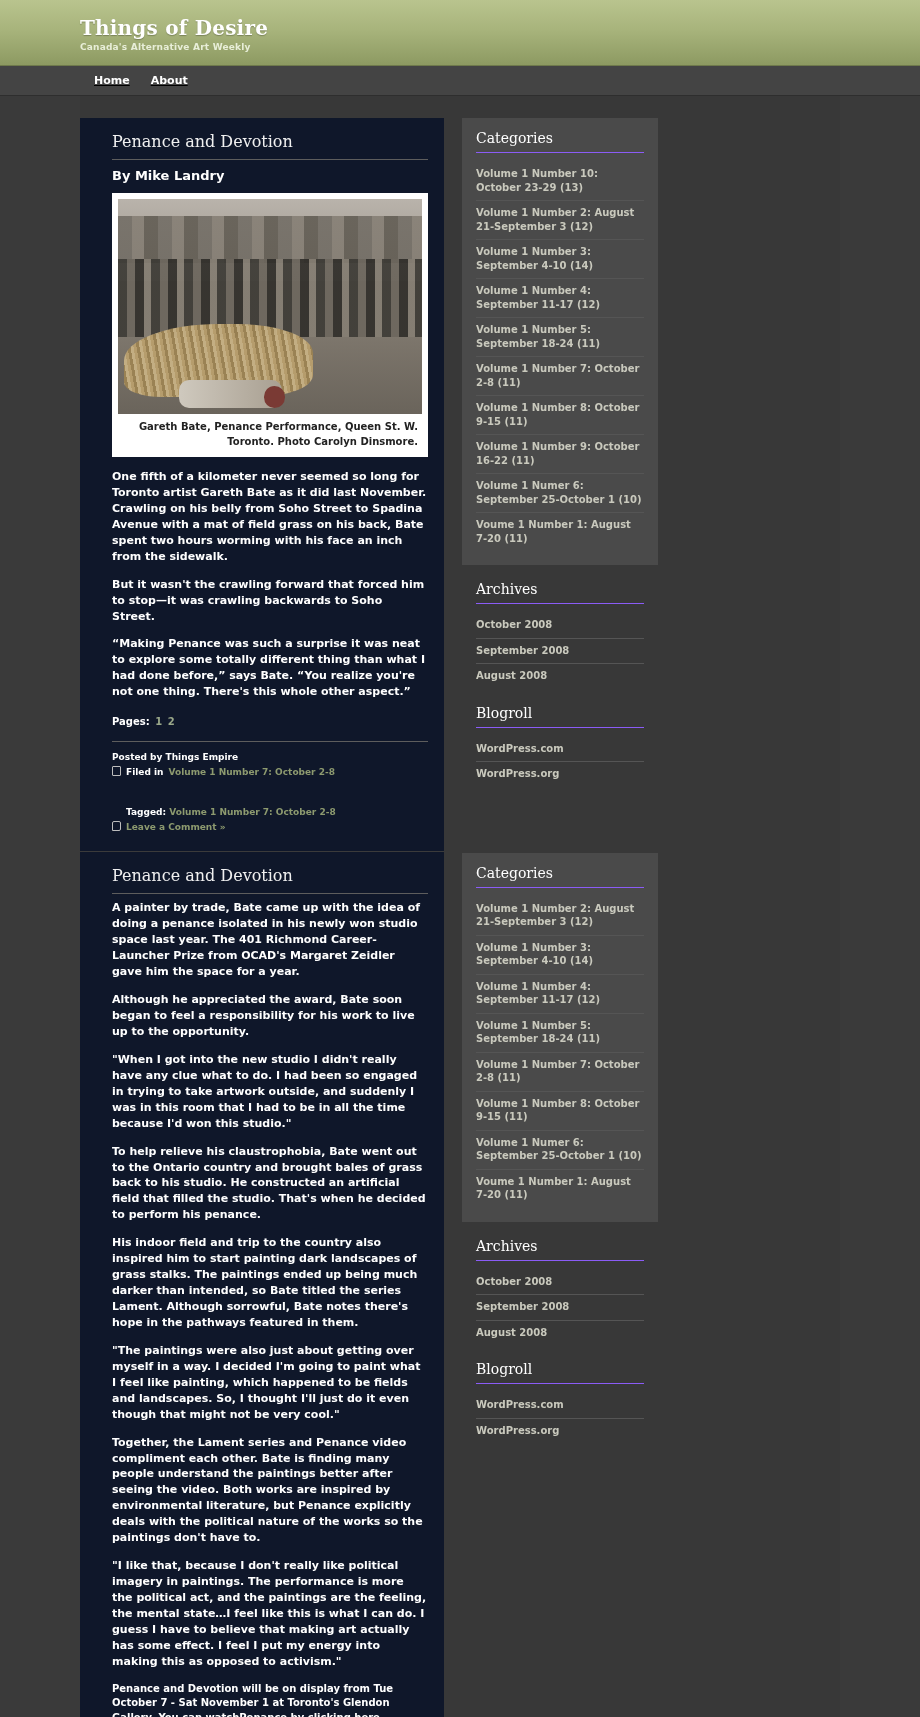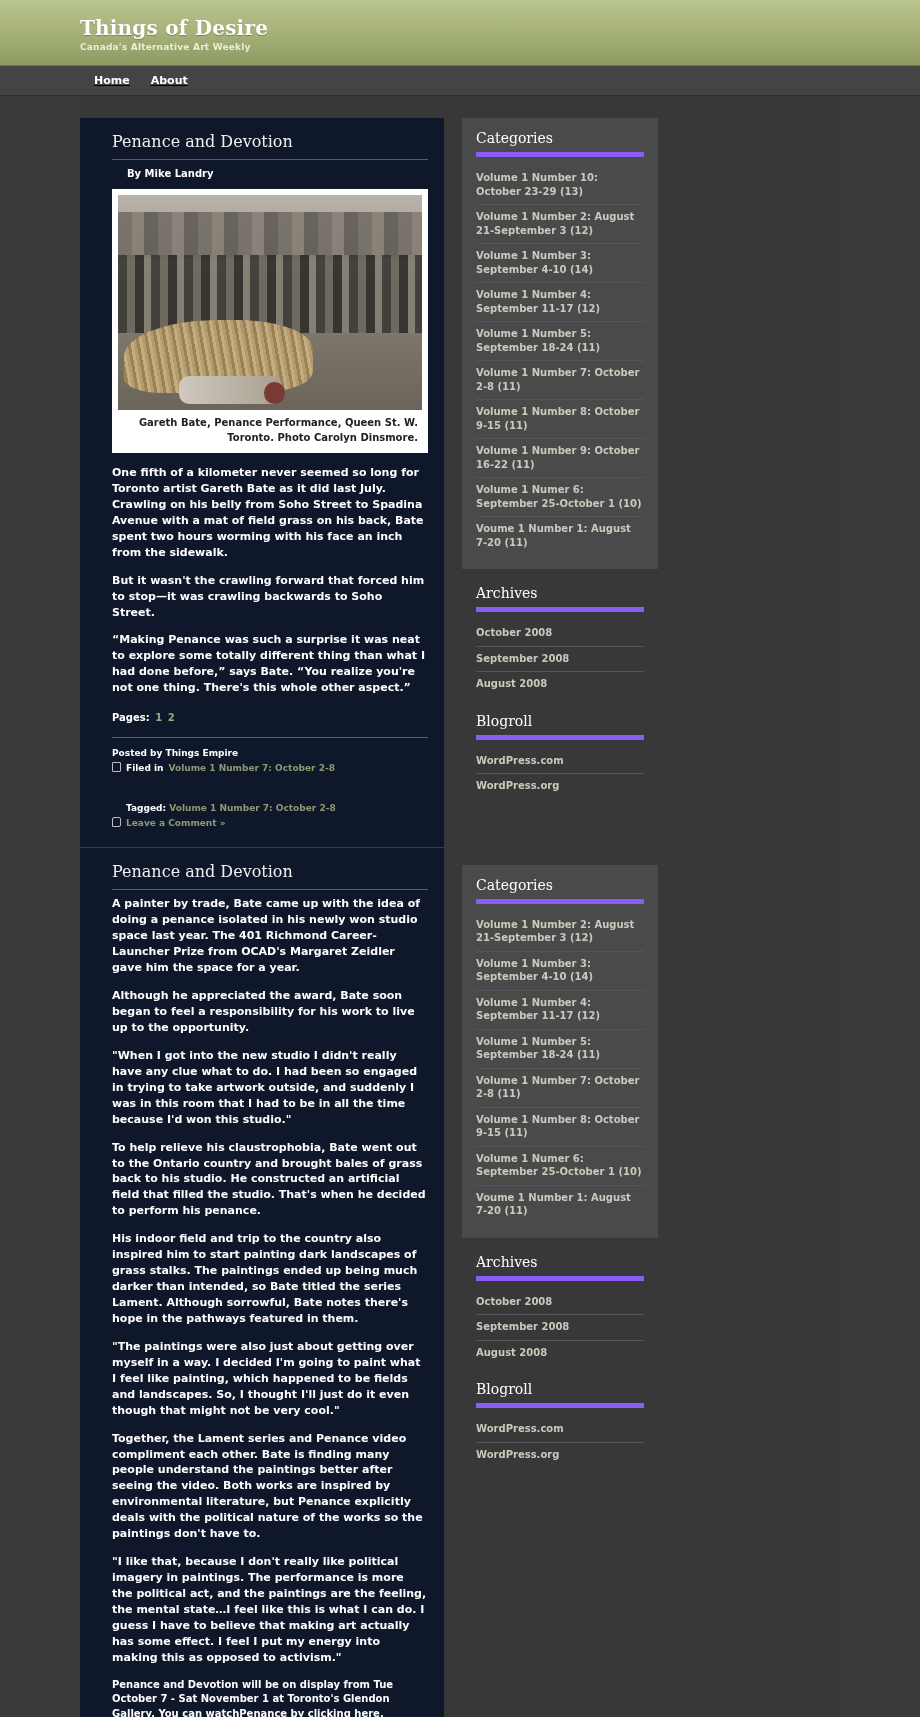--- a/index.html
+++ b/index.html
@@ -97,24 +97,24 @@
   .post-title {
     font-family: "DejaVu Serif", serif;
     font-size: 16px;
     color: #f0f0f0;
     font-weight: normal;
     margin: 0 0 6px 0;
     padding-bottom: 8px;
     border-bottom: 1px solid #5d5d5d;
   }
   .byline {
-    font-size: 10px;
-    color: #ffffff;
-    font-weight: bold;
-    margin: 8px 0 10px 15px;
+    font-size: 13px;
+    color: #ffffff;
+    font-weight: bold;
+    margin: 8px 0 10px 0;
   }
   .figure {
     background: #ffffff;
     padding: 6px 6px 2px 6px;
     margin-bottom: 12px;
   }
   .figure-img {
     width: 100%;
     height: 215px;
     display: block;
@@ -200,21 +200,21 @@
   .widget {
     background: #4a4a4a;
     padding: 12px 14px 14px 14px;
   }
   .widget-title {
     font-family: "DejaVu Serif", serif;
     font-size: 14px;
     color: #ffffff;
     margin: 0 0 9px 0;
     font-weight: normal;
-    border-bottom: 5px solid #8b5cf6;
+    border-bottom: 1px solid #8b5cf6;
     padding-bottom: 6px;
   }
   .widget.plain { background: transparent; padding: 0 14px 0 14px; }
   .widget.plain .widget-title { color: #ffffff; }
   .widget-list { list-style: none; margin: 0; padding: 0; }
   .widget-list li {
     font-size: 10px;
     line-height: 1.35;
     padding: 5px 0 6px 0;
     border-bottom: 1px solid #555555;
@@ -255,21 +255,21 @@
           <div class="photo-shops"></div>
           <div class="photo-crowd"></div>
           <div class="photo-ground"></div>
           <div class="photo-grass"></div>
           <div class="photo-figure"></div>
           <div class="photo-head"></div>
         </div>
         <div class="figure-caption">Gareth Bate, Penance Performance, Queen St. W. Toronto. Photo Carolyn Dinsmore.</div>
       </div>
 
-      <p>One fifth of a kilometer never seemed so long for Toronto artist Gareth Bate as it did last July. Crawling on his belly from Soho Street to Spadina Avenue with a mat of field grass on his back, Bate spent two hours worming with his face an inch from the sidewalk.</p>
+      <p>One fifth of a kilometer never seemed so long for Toronto artist Gareth Bate as it did last November. Crawling on his belly from Soho Street to Spadina Avenue with a mat of field grass on his back, Bate spent two hours worming with his face an inch from the sidewalk.</p>
       <p>But it wasn't the crawling forward that forced him to stop—it was crawling backwards to Soho Street.</p>
       <p>“Making Penance was such a surprise it was neat to explore some totally different thing than what I had done before,” says Bate. “You realize you're not one thing. There's this whole other aspect.”</p>
 
       <div class="pages-line">
         <span>Pages:</span>
         <a>1</a>
         <a>2</a>
       </div>
 
       <div class="post-meta">

